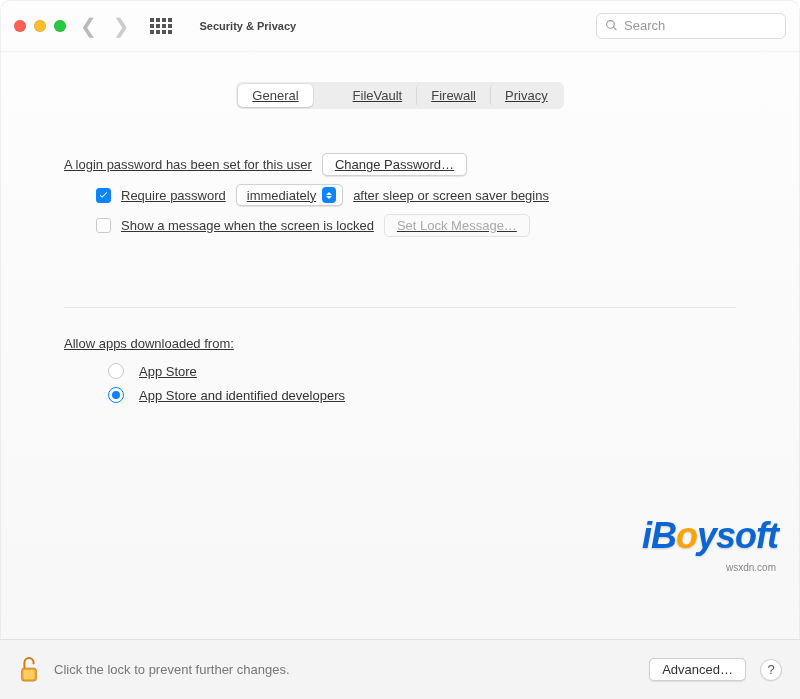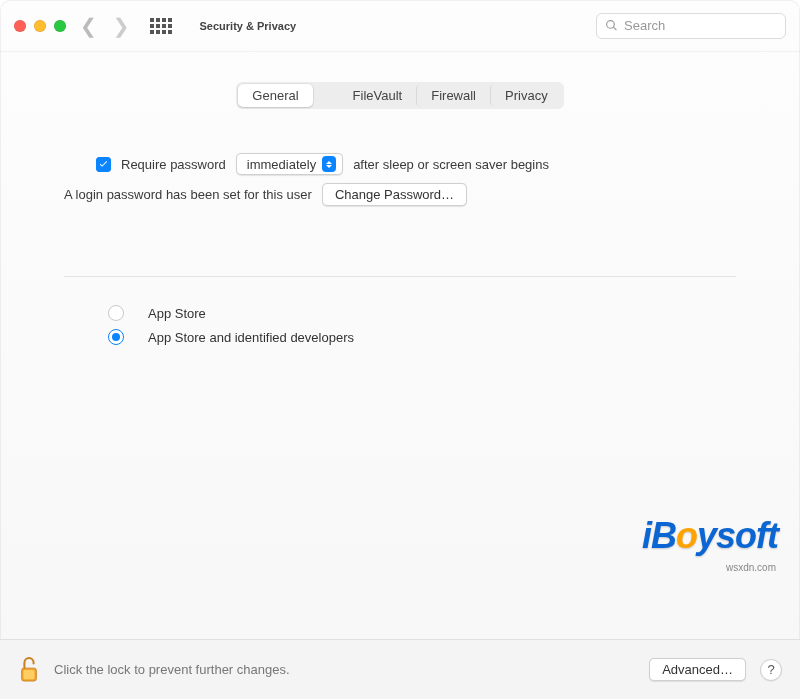--- a/index.html
+++ b/index.html
@@ -68,20 +68,21 @@
   .search svg { width: 13px; height: 13px; fill: #999; }
   .search span { font-size: 13px; }
 
   
   .content {
     flex: 1;
     padding: 30px 24px 0;
     display: flex;
     flex-direction: column;
     position: relative;
+    text-decoration: underline;
   }
   .tabs {
     align-self: center;
     display: flex;
     background: #ededed;
     border-radius: 6px;
     padding: 2px;
   }
   .tab {
     padding: 4px 14px;
@@ -155,21 +156,21 @@
   .section-title { font-size:13px; color:#3a3a3a; margin-bottom:12px;}
   .radio {
     width:16px; height:16px; border-radius:50%;
     border:1px solid #c9c9c9; background:#fff;
     display:inline-flex; align-items:center; justify-content:center; flex-shrink:0;
   }
   .radio.on { border-color:#0a84ff; }
   .radio.on::after{
     content:""; width:8px; height:8px; border-radius:50%; background:#0a84ff;
   }
-  .radio-row { display:flex; align-items:center; gap:24px; margin:8px 0 8px 44px; font-size:13px;}
+  .radio-row { display:flex; align-items:center; gap:15px; margin:8px 0 8px 44px; font-size:13px;}
 
   .watermark {
     position:absolute; right:22px; bottom:82px;
     font-size:36px; font-weight:800; font-style:italic;
     color:#0b66d3; letter-spacing:-1px;
     text-shadow:0 1px 2px rgba(0,0,0,.2);
     margin-left:8px;
   }
   .watermark .o { color:#ffa200; }
   .small-url { position:absolute; right:24px; bottom:66px; font-size:10px; color:#888;}
@@ -237,43 +238,49 @@
   <div class="content">
 
     <div class="tabs">
       <div class="tab active">General</div>
       <div class="tab">FileVault</div>
       <div class="tab">Firewall</div>
       <div class="tab">Privacy</div>
     </div>
 
     <div class="panel">
+
+      <div class="row">
+        <span>A login password has been set for this user</span>
+        <button class="btn">Change Password…</button>
+      </div>
 
       <div class="row indent">
         <span class="check on">
           <svg viewBox="0 0 24 24">
               <path d="M20 6L9 17l-5-5 1.4-1.4L9 14.2 18.6 4.6z"></path>
             </svg>
         </span>
         <span>Require password</span>
         <span class="popup">
           <span>immediately</span>
           <span class="caret"></span>
         </span>
         <span>after sleep or screen saver begins</span>
       </div>
 
-      <div class="row">
-        <span>A login password has been set for this user</span>
-        <button class="btn">Change Password…</button>
-      </div>
-
+      <div class="row indent">
+        <span class="check"></span>
+        <span>Show a message when the screen is locked</span>
+        <button class="btn disabled">Set Lock Message…</button>
+      </div>
 
       <hr class="divider">
 
+      <div class="section-title">Allow apps downloaded from:</div>
 
       <div class="radio-row">
         <span class="radio"></span>
         <span>App Store</span>
       </div>
       <div class="radio-row">
         <span class="radio on"></span>
         <span>App Store and identified developers</span>
       </div>
 

